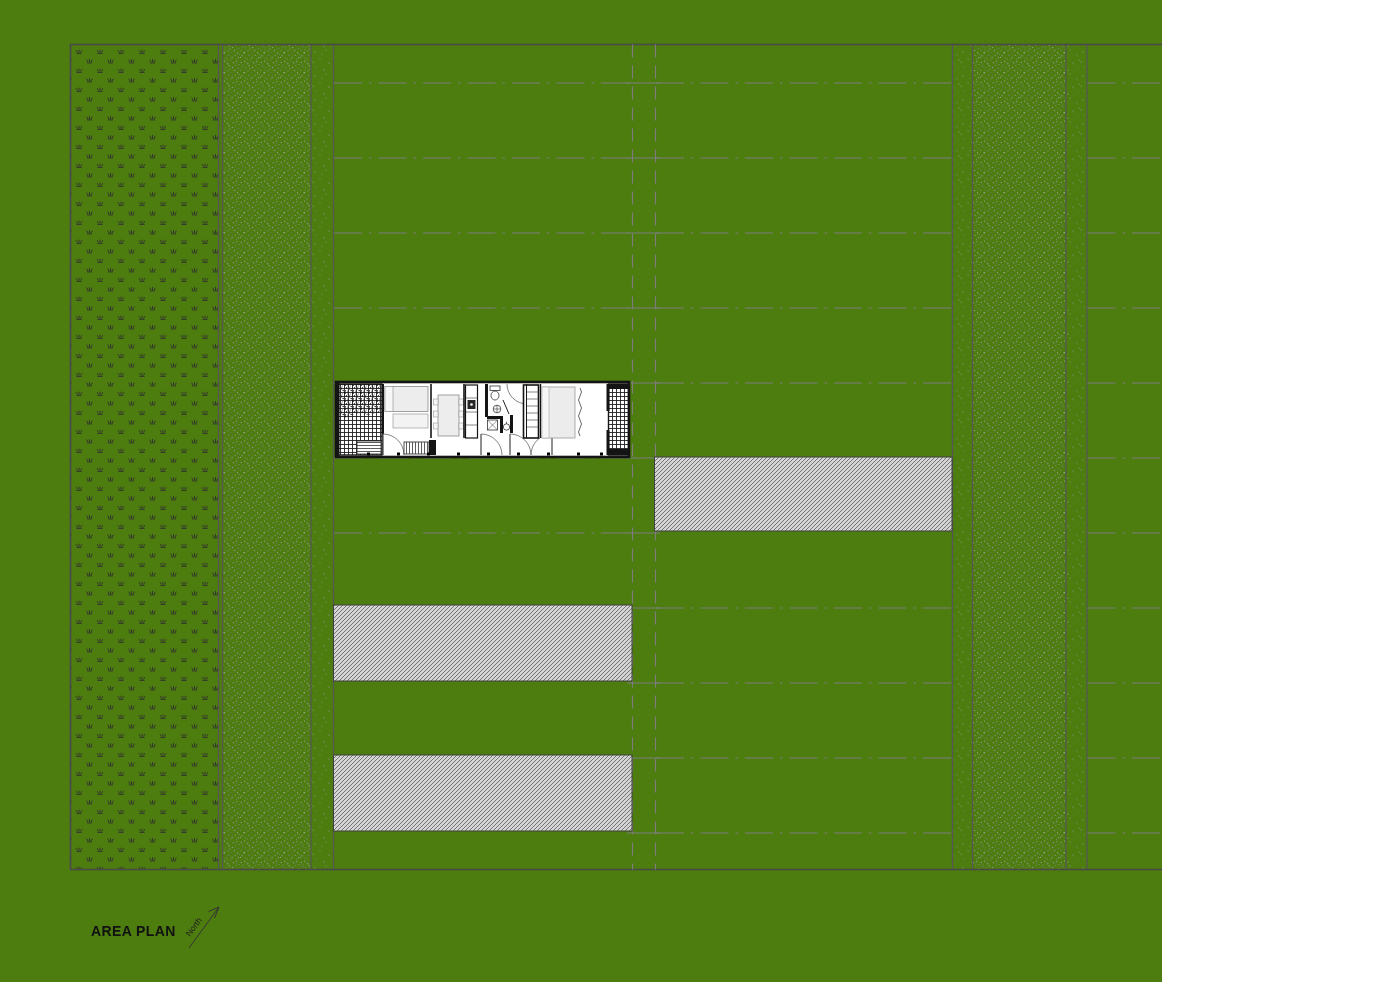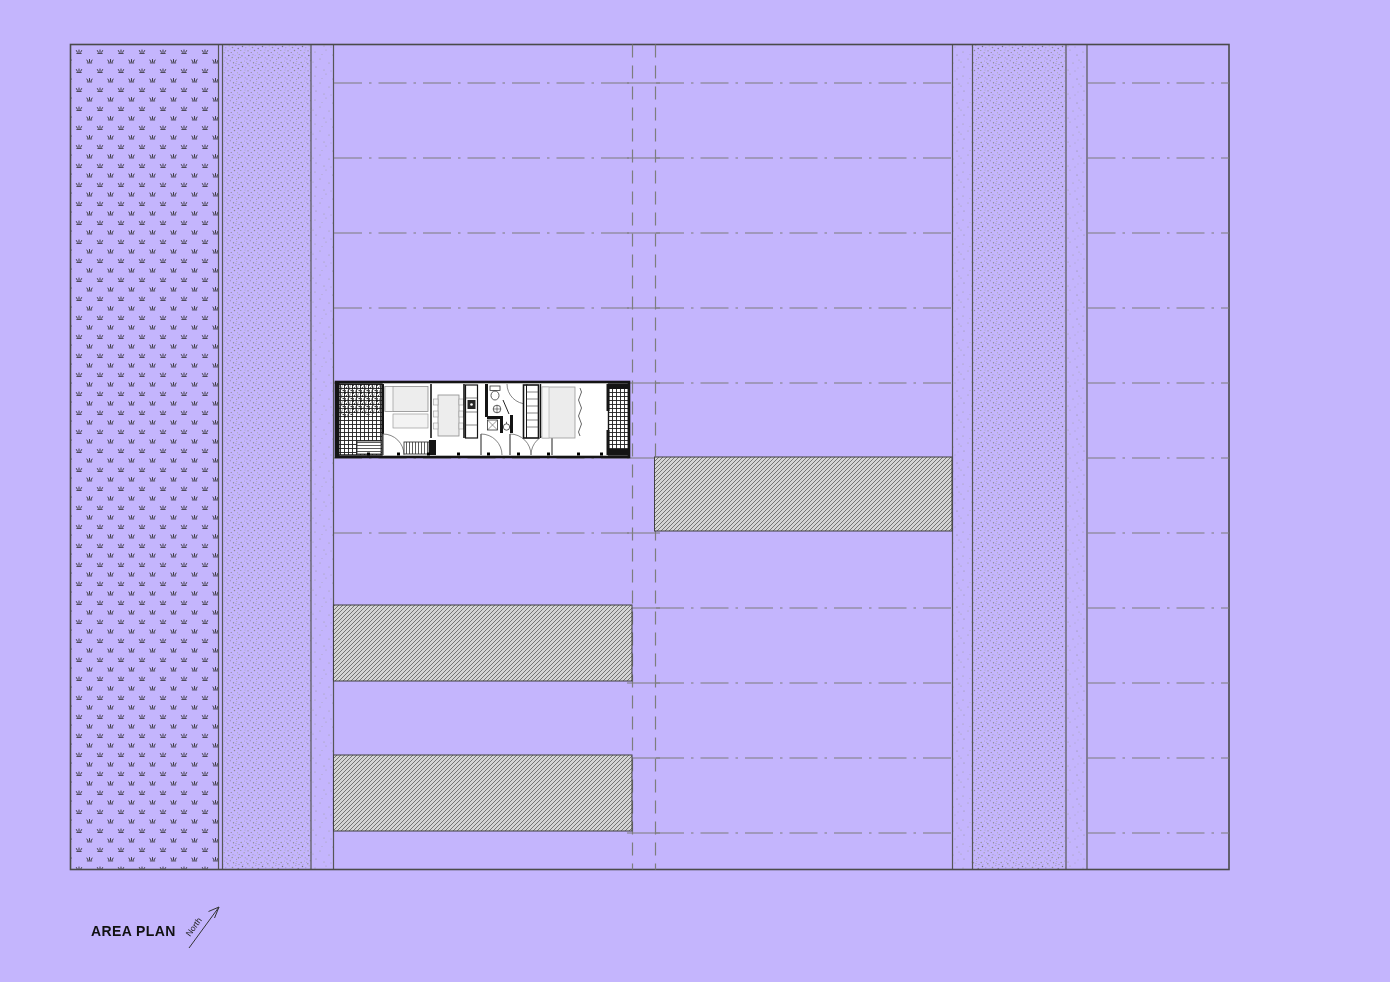--- a/index.html
+++ b/index.html
@@ -1,16 +1,16 @@
 <!DOCTYPE html>
 <html><head>
 <meta charset="utf-8">
 <style>
   html,body{margin:0;padding:0;background:#ffffff;}
-  .canvas{position:relative;width:1390px;height:982px;background:#c4b5fd;overflow:hidden;
+  .canvas{position:relative;width:1162px;height:982px;background:#4d7c0f;overflow:hidden;
           font-family:"Liberation Sans",sans-serif;}
   svg{display:block}
   text{font-family:"Liberation Sans",sans-serif;}
   .title-text{font-weight:bold;font-size:14px;letter-spacing:.4px;fill:#111;}
   .north-text{font-size:8.5px;fill:#222;}
 </style>
 </head>
 <body>
 
 <div class="canvas">

